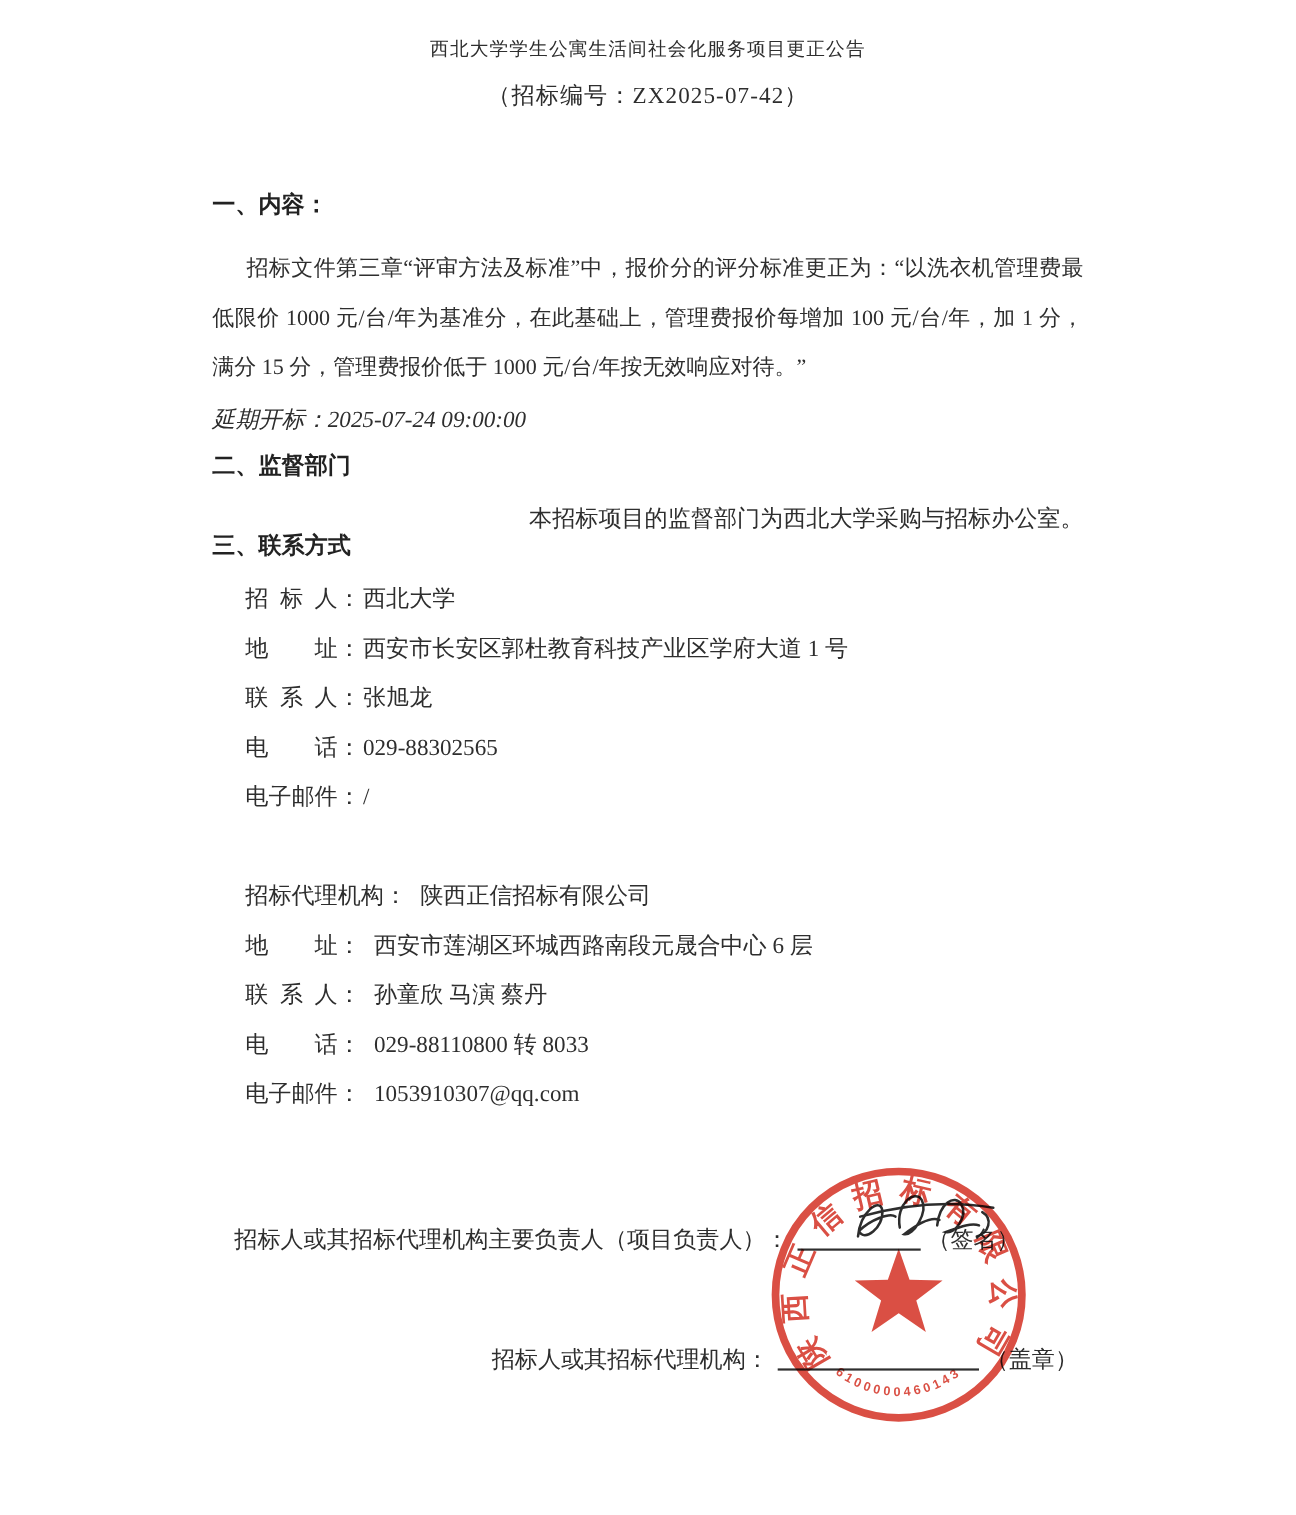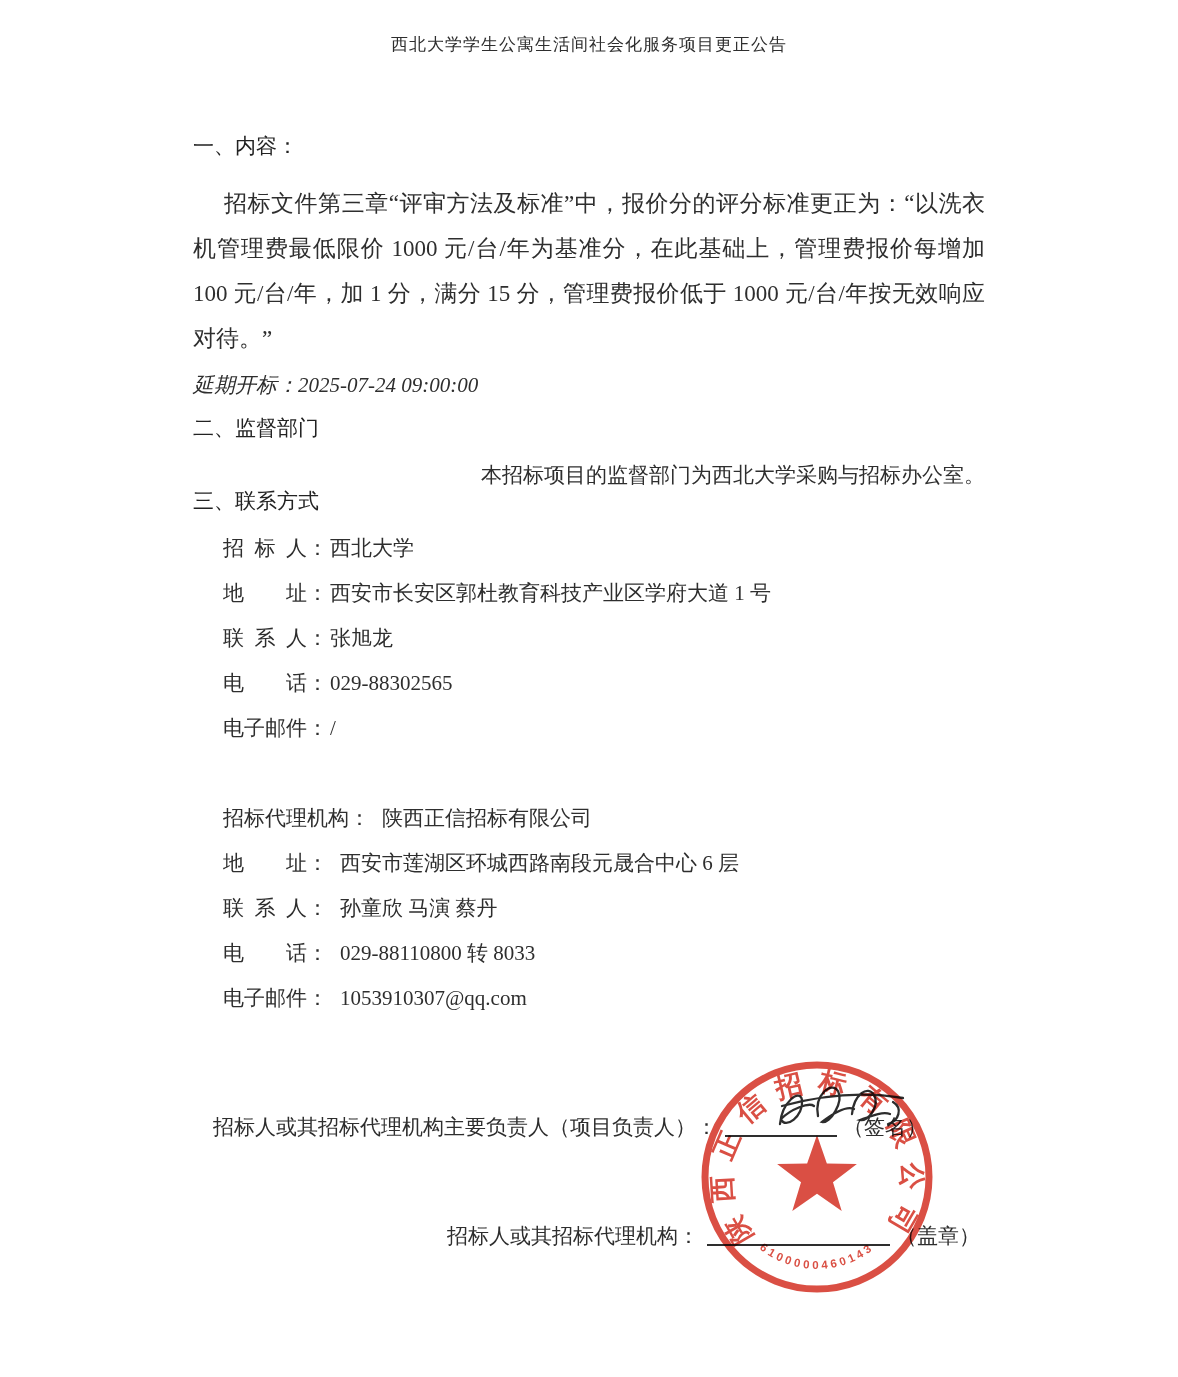--- a/index.html
+++ b/index.html
@@ -9,28 +9,28 @@
     font-family:"Liberation Serif","DejaVu Serif",serif;
     color:#2e2e2e;
   }
   .doc { position:absolute; left:193px; top:30px; width:792px; }
 
   .title { text-align:center; font-size:17px; line-height:30px; letter-spacing:1px; font-weight:500; }
   .subtitle { text-align:center; font-size:21px; line-height:28px; margin-top:13px; letter-spacing:1px; }
 
   .h-sec {
     font-family:"Liberation Sans","DejaVu Sans",sans-serif;
-    font-weight:normal; font-size:21px; line-height:28px; color:#222;
+    font-weight:bold; font-size:21px; line-height:28px; color:#222;
   }
   .h1 { margin-top:72px; }
   .h2 { margin-top:17px; }
   .h3 { }
 
   .para {
-    margin-top:21px; font-size:23px; line-height:45px;
+    margin-top:21px; font-size:20px; line-height:45px;
     text-align:justify; text-indent:31px;
   }
   .oneline { font-size:21px; line-height:24px; }
   .postpone { margin-top:12px;font-style:italic; }
   .p2 { margin-top:21px; text-indent:31px;text-align:right; }
 
   .contacts { margin-top:21px; margin-left:30px; }
   .contacts.agency { margin-top:66px; }
   .crow { font-size:21px; line-height:24px; margin-bottom:21px; white-space:nowrap; }
   .crow:last-child { margin-bottom:0; }
@@ -56,20 +56,21 @@
   .stamp-serial { font-family:"Liberation Sans","DejaVu Sans",sans-serif; font-weight:bold; font-size:11.5px; letter-spacing:3.2px; }
 
   .signature-svg { position:absolute; left:752px; top:1072px; width:180px; height:80px; pointer-events:none; }
 </style>
 </head>
 <body>
 
 <div class="doc">
 
   <div class="title">西北大学学生公寓生活间社会化服务项目更正公告</div>
+  <div class="subtitle">（招标编号：ZX2025-07-42）</div>
 
   <div class="h-sec h1">一、内容：</div>
   <div class="para">招标文件第三章“评审方法及标准”中，报价分的评分标准更正为：“以洗衣机管理费最低限价 1000 元/台/年为基准分，在此基础上，管理费报价每增加 100 元/台/年，加 1 分，满分 15 分，管理费报价低于 1000 元/台/年按无效响应对待。”</div>
   <div class="oneline postpone">延期开标：2025-07-24 09:00:00</div>
 
   <div class="h-sec h2">二、监督部门</div>
   <div class="oneline p2">本招标项目的监督部门为西北大学采购与招标办公室。</div>
 
   <div class="h-sec h3">三、联系方式</div>
 

